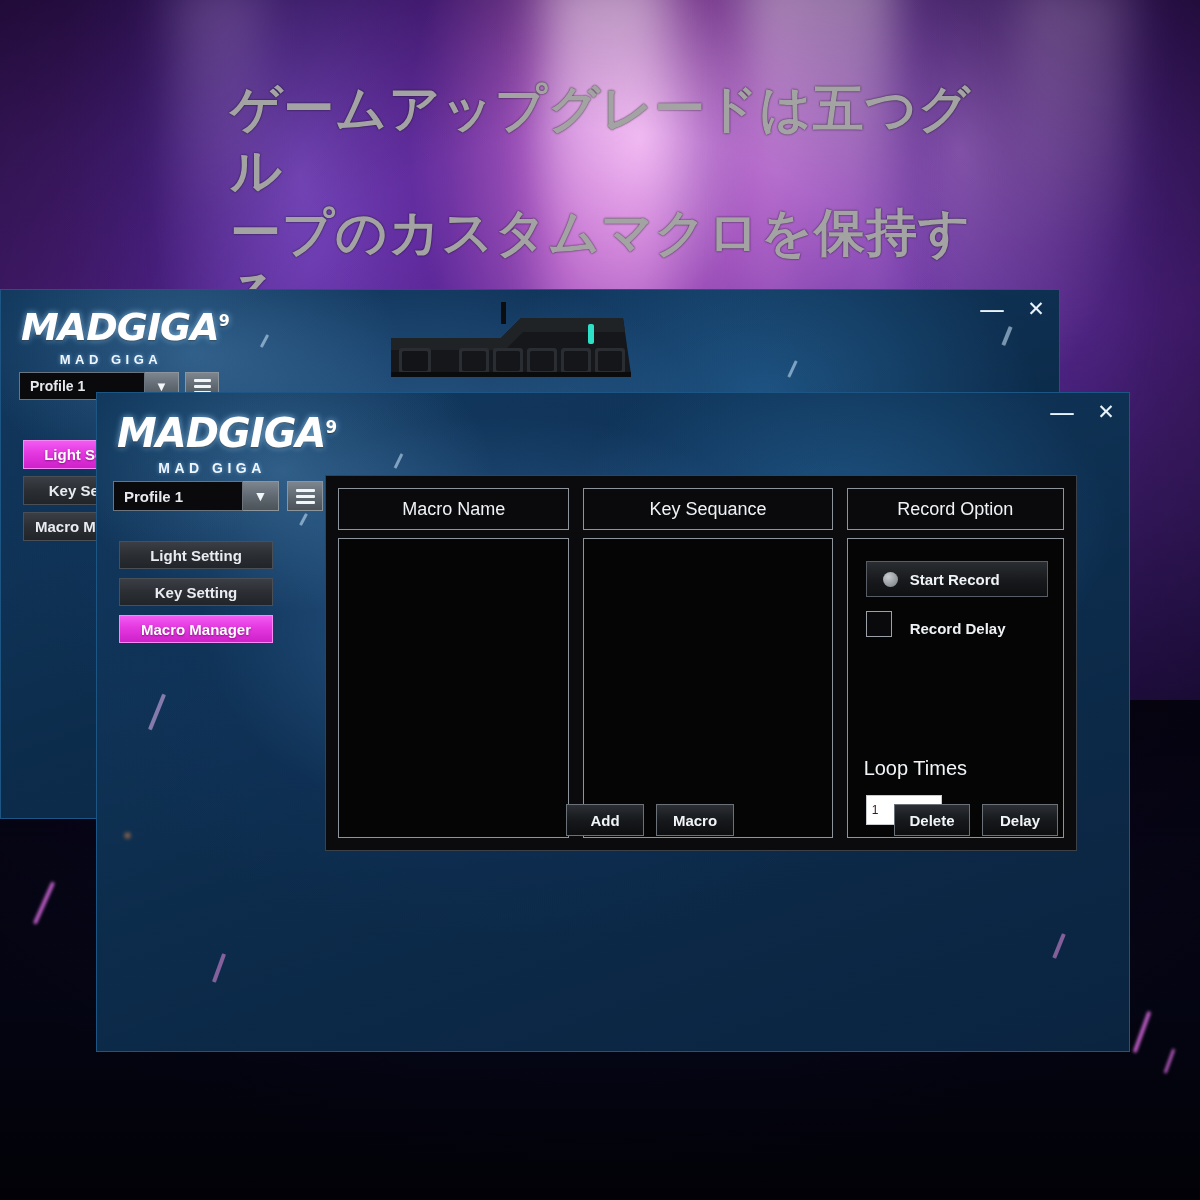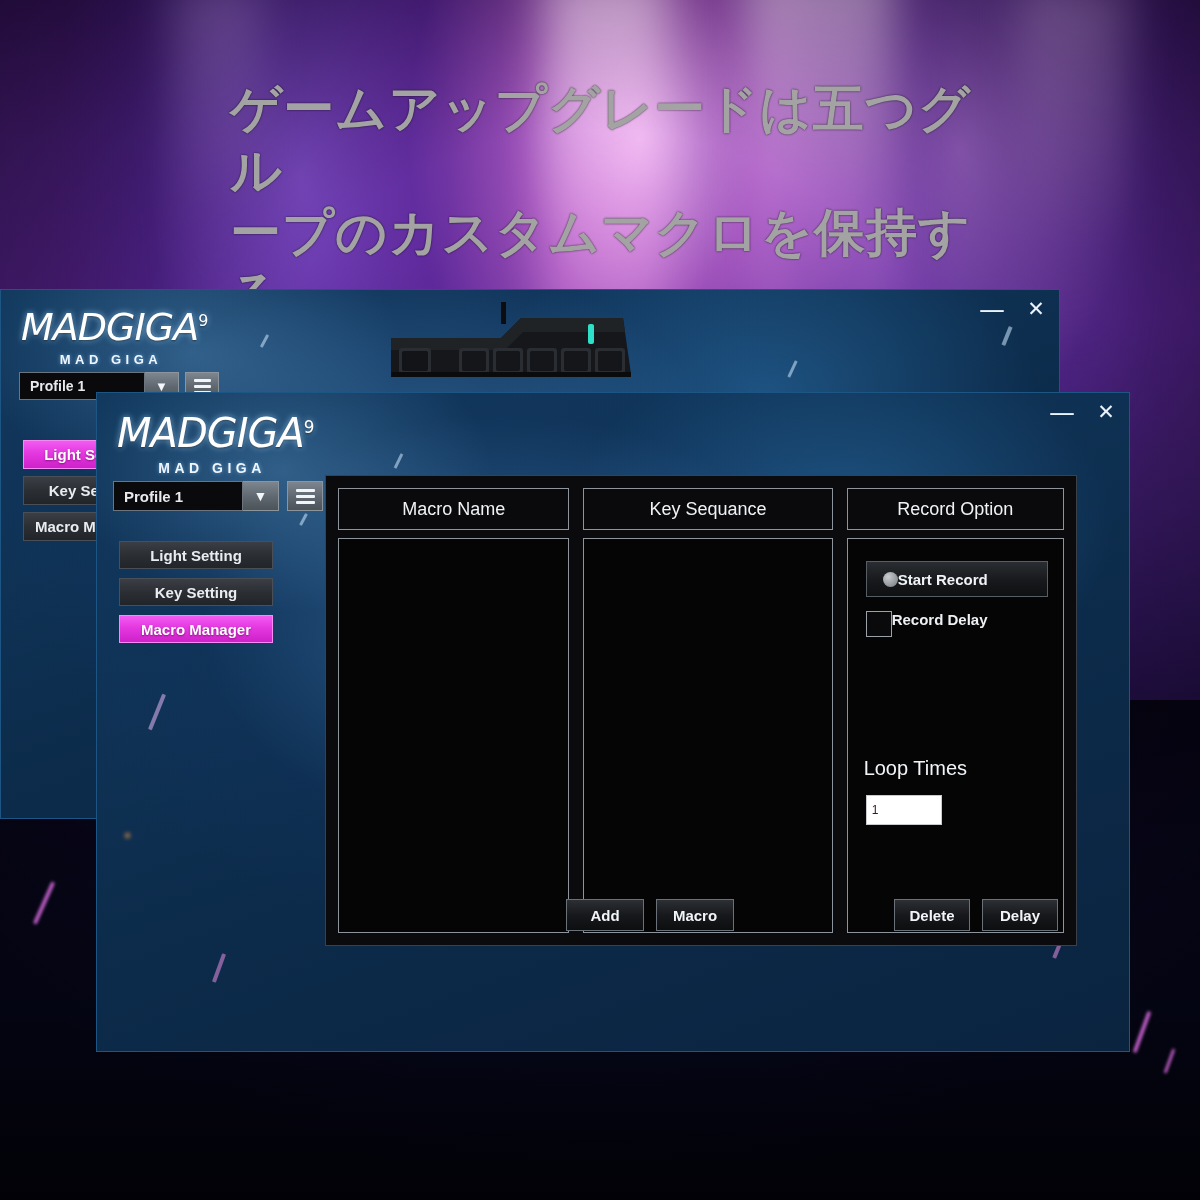--- a/index.html
+++ b/index.html
@@ -109,21 +109,21 @@
     display: flex; align-items: center; justify-content: center;
     cursor: pointer;
     font-family: "DejaVu Sans", sans-serif;
   }
   .win-btn.min { font-size: 26px; }
 
   
   .logo-wrap { position: absolute; z-index: 20; }
   .logo-mark {
     font-family: "DejaVu Sans", sans-serif;
-    font-weight: 400;
+    font-weight: 700;
     font-style: italic;
     color: #ffffff;
     letter-spacing: -1px;
     line-height: 1;
     text-shadow: 0 0 6px rgba(160,215,255,.75), 0 1px 2px rgba(0,0,0,.7);
     position: relative;
     display: inline-block;
   }
   .logo-sup {
     font-size: .42em;
@@ -184,21 +184,21 @@
     background: linear-gradient(180deg, #f25bf2 0%, #e438e0 45%, #cf21c9 100%);
     border-color: #f58af5;
     color: #ffffff;
     text-shadow: 0 1px 2px rgba(90,0,90,.6);
   }
 
   
   .macro-panel {
     position: absolute;
     left: 228px; top: 82px;
-    width: 752px; height: 471px;
+    width: 752px; height: 376px;
     background: #0b0b0d;
     border: 1px solid #3c4047;
     z-index: 25;
   }
   .panel-inner { position: absolute; inset: 12px; display: flex; gap: 14px; }
 
   .col { display: flex; flex-direction: column; }
   .col-name { width: 232px; }
   .col-seq  { width: 250px; }
   .col-rec  { width: 218px; }
@@ -219,34 +219,34 @@
     position: relative;
   }
   .col-body.rec { border-color: #8d949b; }
 
   
   .start-record {
     position: absolute; left: 18px; top: 22px;
     width: 182px; height: 36px;
     background: linear-gradient(180deg, #2a2d31 0%, #17191c 55%, #0e1012 100%);
     border: 1px solid #585e65;
-    display: flex; align-items: center; 
+    display: flex; align-items: center; gap: 12px;
     padding-left: 16px;
     cursor: pointer;
   }
   .rec-dot {
     width: 15px; height: 15px; border-radius: 50%;
     background: radial-gradient(circle at 35% 32%, #c9ccd0, #8d9297 70%, #6d7176);
     flex: none;
   }
   .start-record span { color: #f1f4f7; font-weight: 700; font-size: 15px; }
 
   .delay-row {
     position: absolute; left: 18px; top: 72px;
-    display: flex; align-items: flex-start; 
+    display: flex; align-items: flex-end; gap: 18px;
   }
   .chk {
     width: 26px; height: 26px;
     background: #0a0a0c;
     border: 1px solid #9aa1a8;
     cursor: pointer; flex: none;
   }
   .delay-row span { color: #eef1f4; font-weight: 700; font-size: 15px; }
 
   .loop-label {

